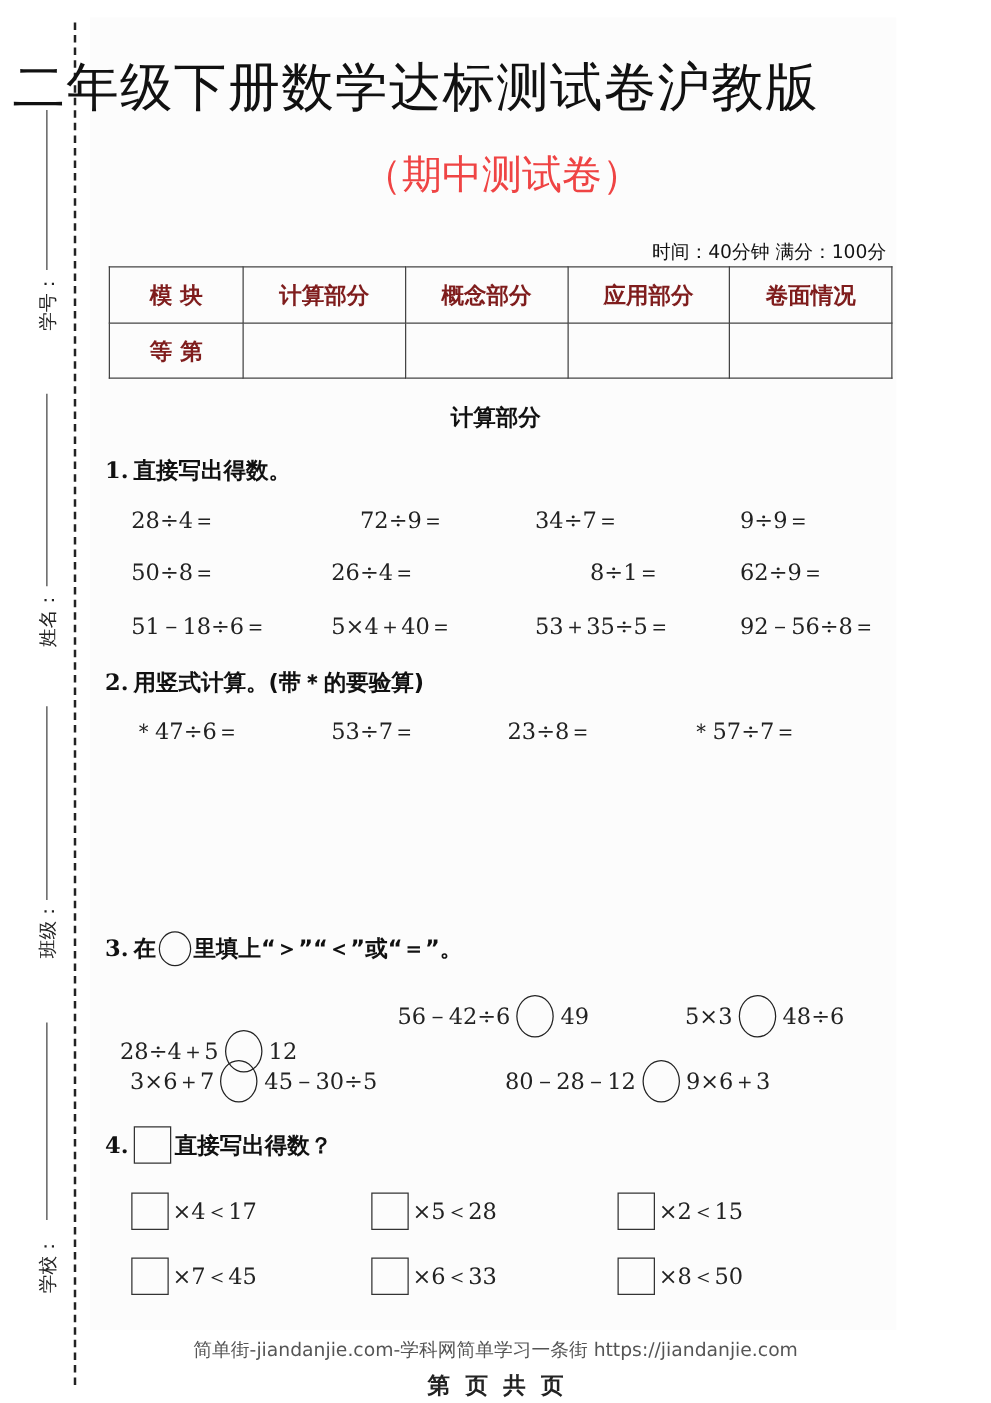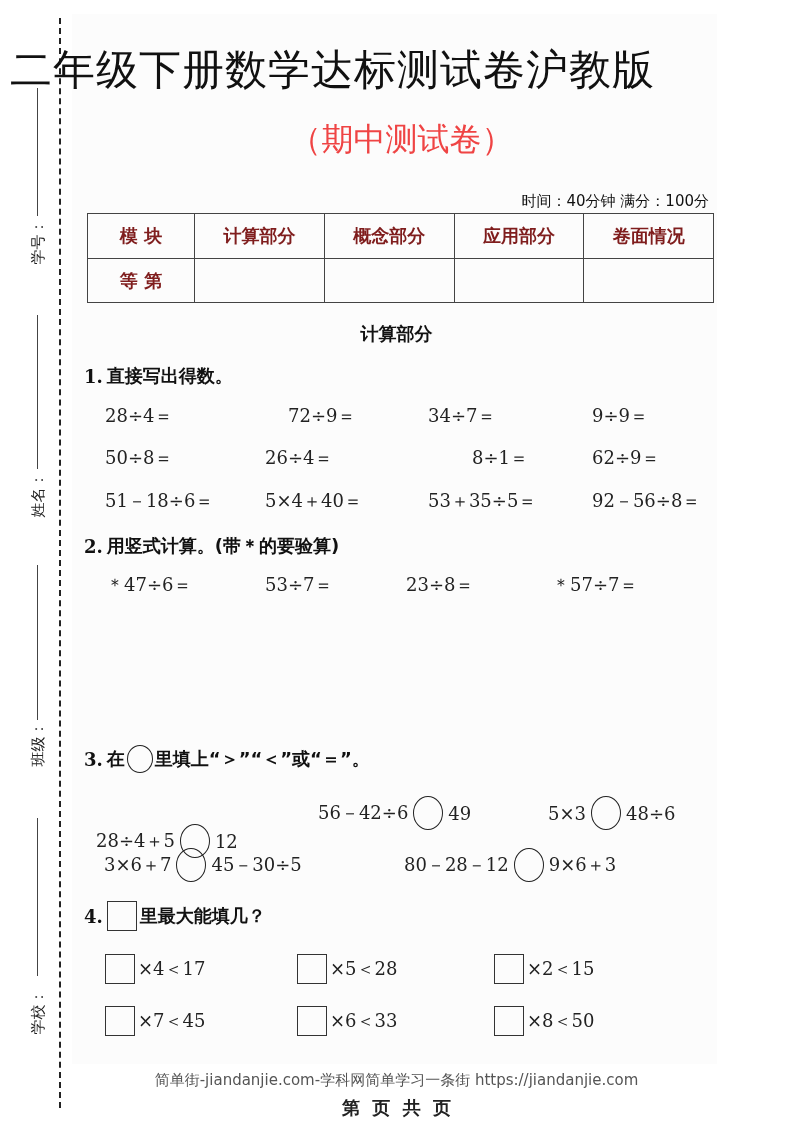--- a/index.html
+++ b/index.html
@@ -154,21 +154,21 @@
   <span class="expr" style="left:404px;">
     <span>80－28－12</span>
     <span class="circle"></span>
     <span>9×6＋3</span>
   </span>
 </div>
 
 <div class="q-title" style="top:901px;">
   <span class="q-num">4.</span>
   <span class="box"></span>
-  <span>里最大能填几？</span>
+  <span>直接写出得数？</span>
 </div>
 
 <div class="row" style="top:954px;">
   <span class="expr" style="left:105px;">
     <span class="box"></span>
     <span>×4＜17</span>
   </span>
   <span class="expr" style="left:297px;">
     <span class="box"></span>
     <span>×5＜28</span>

